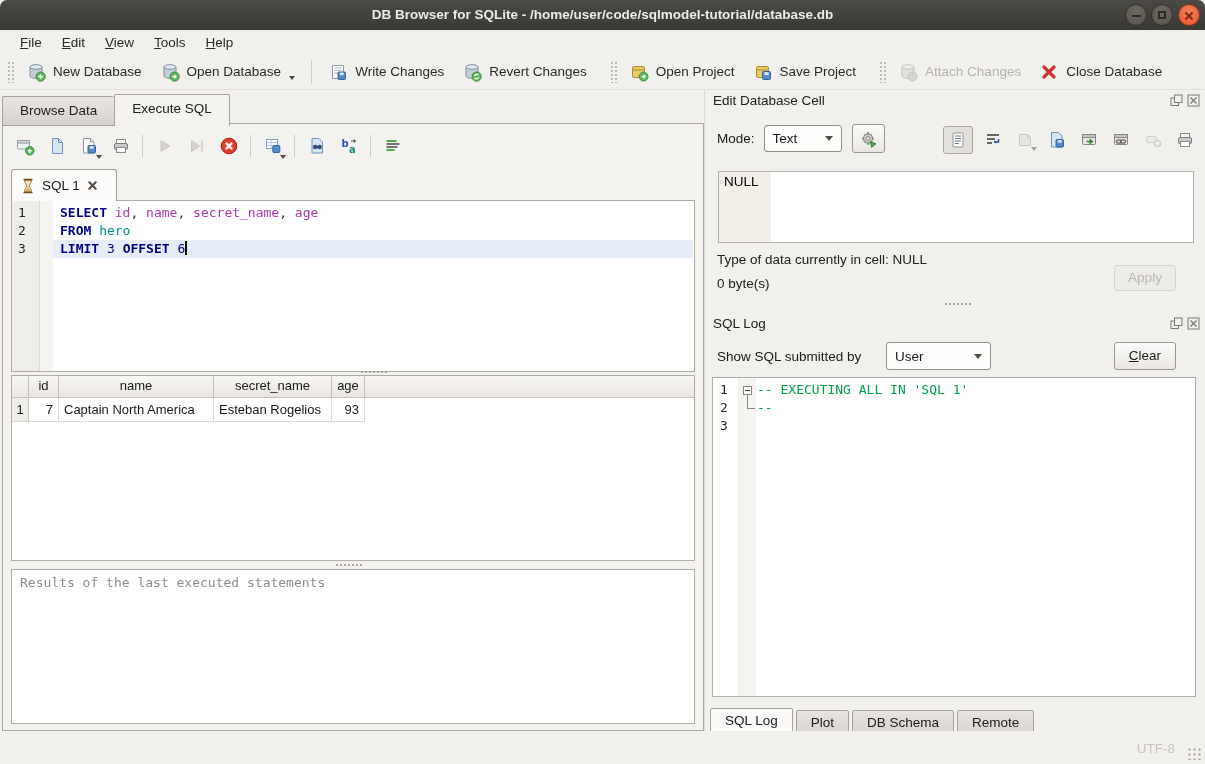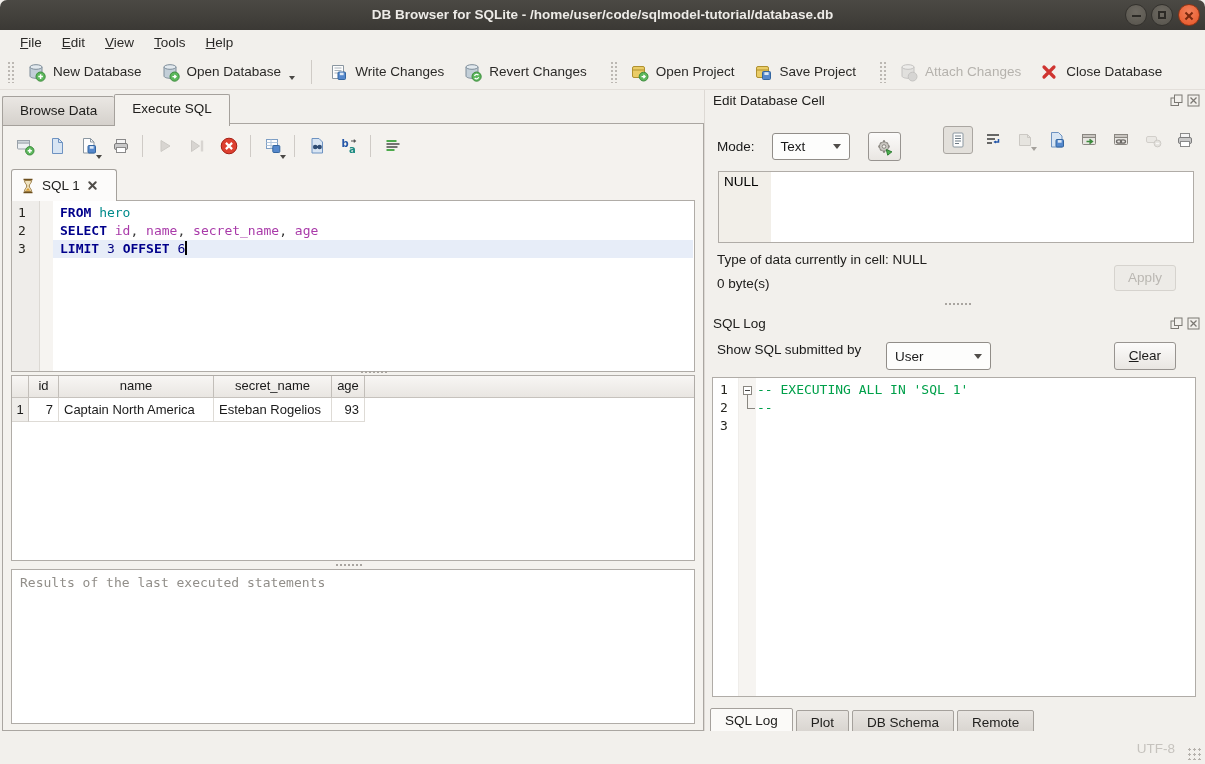--- a/index.html
+++ b/index.html
@@ -116,21 +116,21 @@
   .combo .arrow{position:absolute;right:8px;top:50%;margin-top:-2.5px;width:0;height:0;
                 border-left:4px solid transparent;border-right:4px solid transparent;
                 border-top:5px solid #504d49;}
   .btn{border:1px solid #989490;border-radius:3px;background:linear-gradient(#fcfbfa,#e9e6e2);
        text-align:center;font-size:13.5px;color:#1c1b1a;box-sizing:border-box;}
   .btn.disabled{background:#edebe7;border-color:#d6d3ce;color:#bab7b2;}
   .accel{display:inline-block;}
   .accel::first-letter{text-decoration:underline;}
   .gearbtn{width:31px;height:27px;border:1px solid #989490;border-radius:3px;margin-left:10px;
            background:linear-gradient(#fcfbfa,#e9e6e2);display:flex;align-items:center;justify-content:center;}
-  .mode-row{position:absolute;left:12px;right:6px;top:42px;height:28px;display:flex;align-items:center;gap:8px;}
+  .mode-row{position:absolute;left:12px;right:6px;top:34px;height:28px;display:flex;align-items:center;}
   .cell-icons{position:absolute;right:8px;top:36px;display:flex;gap:8px;align-items:center;}
   .cbtn{width:24px;height:24px;display:flex;align-items:center;justify-content:center;position:relative;}
   .cbtn.pressed{width:30px;height:28px;background:#e3e0db;border:1px solid #aaa6a1;border-radius:3px;box-sizing:border-box;}
   .cbtn.disabled svg{opacity:.5;}
 
   .cellbox{position:absolute;left:13px;top:81px;width:476px;height:72px;background:#fff;
            border:1px solid #b0aca7;box-sizing:border-box;}
   .cellbox .cell-gutter{position:absolute;left:0;top:0;bottom:0;width:52px;background:#f2efe9;}
   .cellbox .cell-null{position:absolute;left:5px;top:2px;font-size:13.5px;color:#000;}
   .info-line{position:absolute;left:12px;font-size:13.5px;color:#21201e;}
@@ -426,22 +426,22 @@
     </div>
 
     <div class="editor">
       <div class="ed-gutter">
         <div>1</div>
         <div>2</div>
         <div>3</div>
       </div>
       <div class="ed-fold"></div>
       <div class="ed-code">
+        <div class="ed-line"><span class="tok tok-kw">SELECT</span><span class="tok tok-p"> </span><span class="tok tok-id">id</span><span class="tok tok-p">, </span><span class="tok tok-id">name</span><span class="tok tok-p">, </span><span class="tok tok-id">secret_name</span><span class="tok tok-p">, </span><span class="tok tok-id">age</span></div>
         <div class="ed-line"><span class="tok tok-kw">FROM</span><span class="tok tok-p"> </span><span class="tok tok-tbl">hero</span></div>
-        <div class="ed-line"><span class="tok tok-kw">SELECT</span><span class="tok tok-p"> </span><span class="tok tok-id">id</span><span class="tok tok-p">, </span><span class="tok tok-id">name</span><span class="tok tok-p">, </span><span class="tok tok-id">secret_name</span><span class="tok tok-p">, </span><span class="tok tok-id">age</span></div>
         <div class="ed-line current"><span class="tok tok-kw">LIMIT</span><span class="tok tok-p"> </span><span class="tok tok-num">3</span><span class="tok tok-p"> </span><span class="tok tok-kw">OFFSET</span><span class="tok tok-p"> </span><span class="tok tok-num">6</span><span class="cursor"></span></div>
       </div>
     </div>
 
     <div class="h-handle" style="left:358px;top:247px;"></div>
 
     <div class="grid">
       <div class="grid-header">
         <div class="gh-cell w-corner"></div>
         <div class="gh-cell w-id">id</div>
@@ -601,21 +601,21 @@
           </svg>
         </span>
       <span>
           <svg width="13" height="13" viewBox="0 0 13 13">
             <rect x="1" y="1" width="11" height="11" fill="none" stroke="#7b7873"></rect>
             <path d="M3.5 3.5l6 6M9.5 3.5l-6 6" stroke="#7b7873" stroke-width="1.3"></path>
           </svg>
         </span>
     </div>
 
-    <div style="position:absolute;left:12px;top:252px;height:28px;display:flex;">
+    <div style="position:absolute;left:12px;top:252px;height:28px;display:flex;align-items:center;">
       <span style="font-size:13.5px;">Show SQL submitted by</span>
     </div>
     <div class="combo" style="position:absolute;left:181px;top:252px;width:105px;height:28px;">
       <span>User</span>
       <span class="arrow"></span>
     </div>
     <div class="btn" style="position:absolute;left:409px;top:252px;width:62px;height:28px;line-height:26px;"><span class="accel">Clear</span></div>
 
     <div class="logbox">
       <div class="log-gutter">

